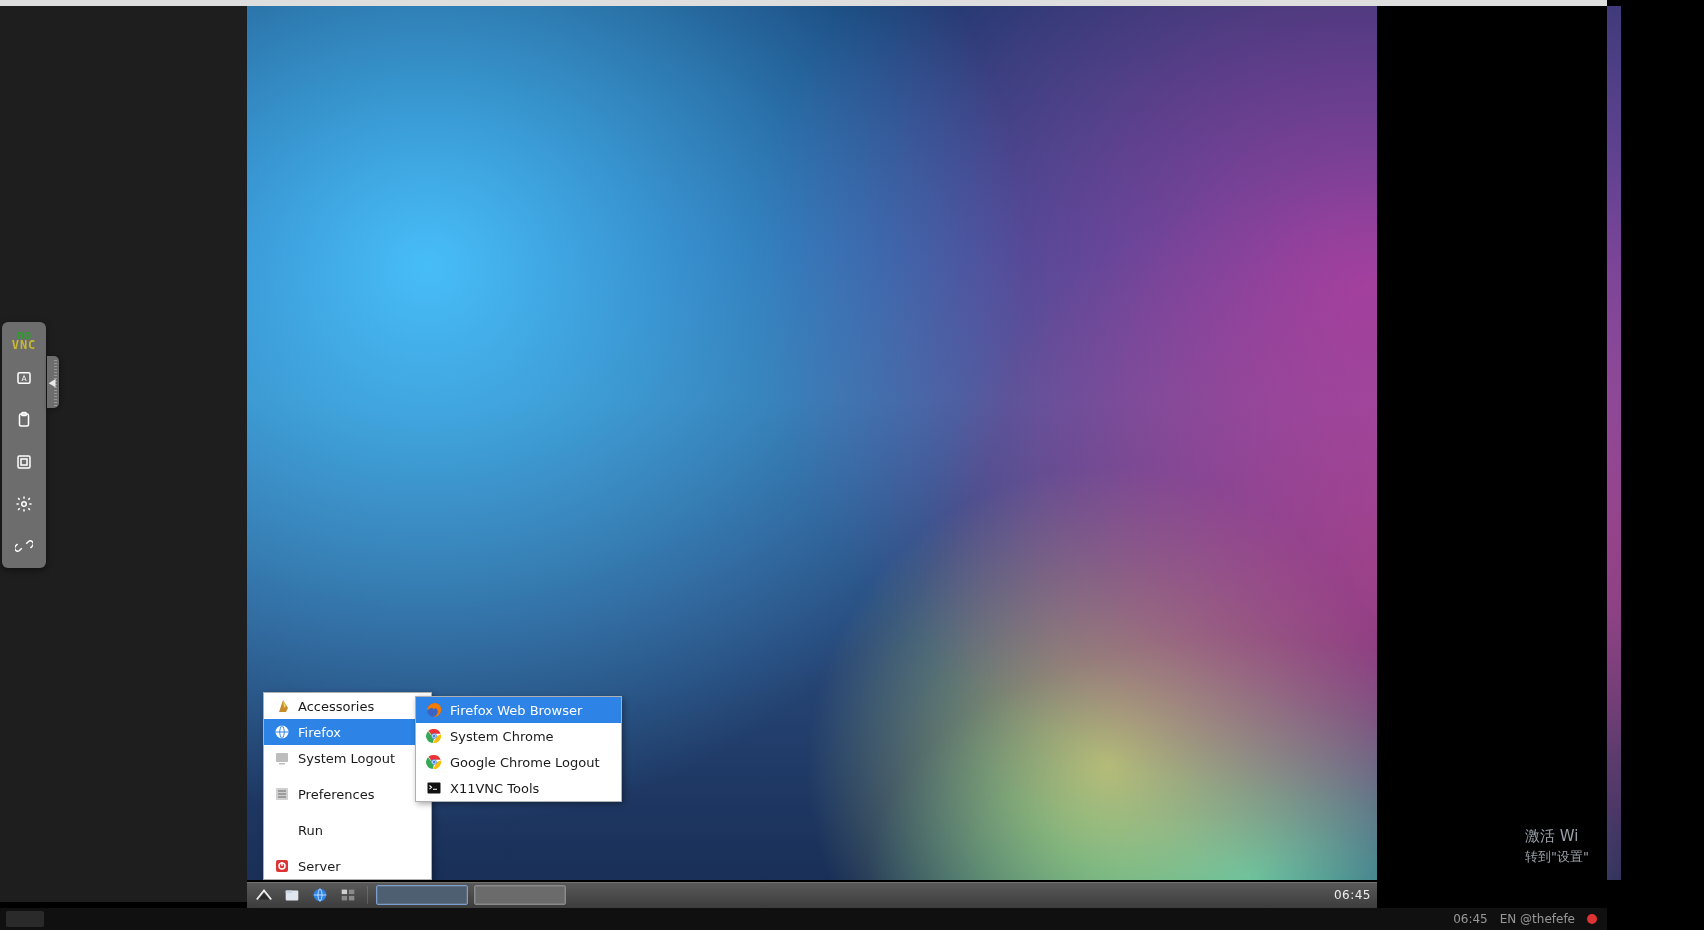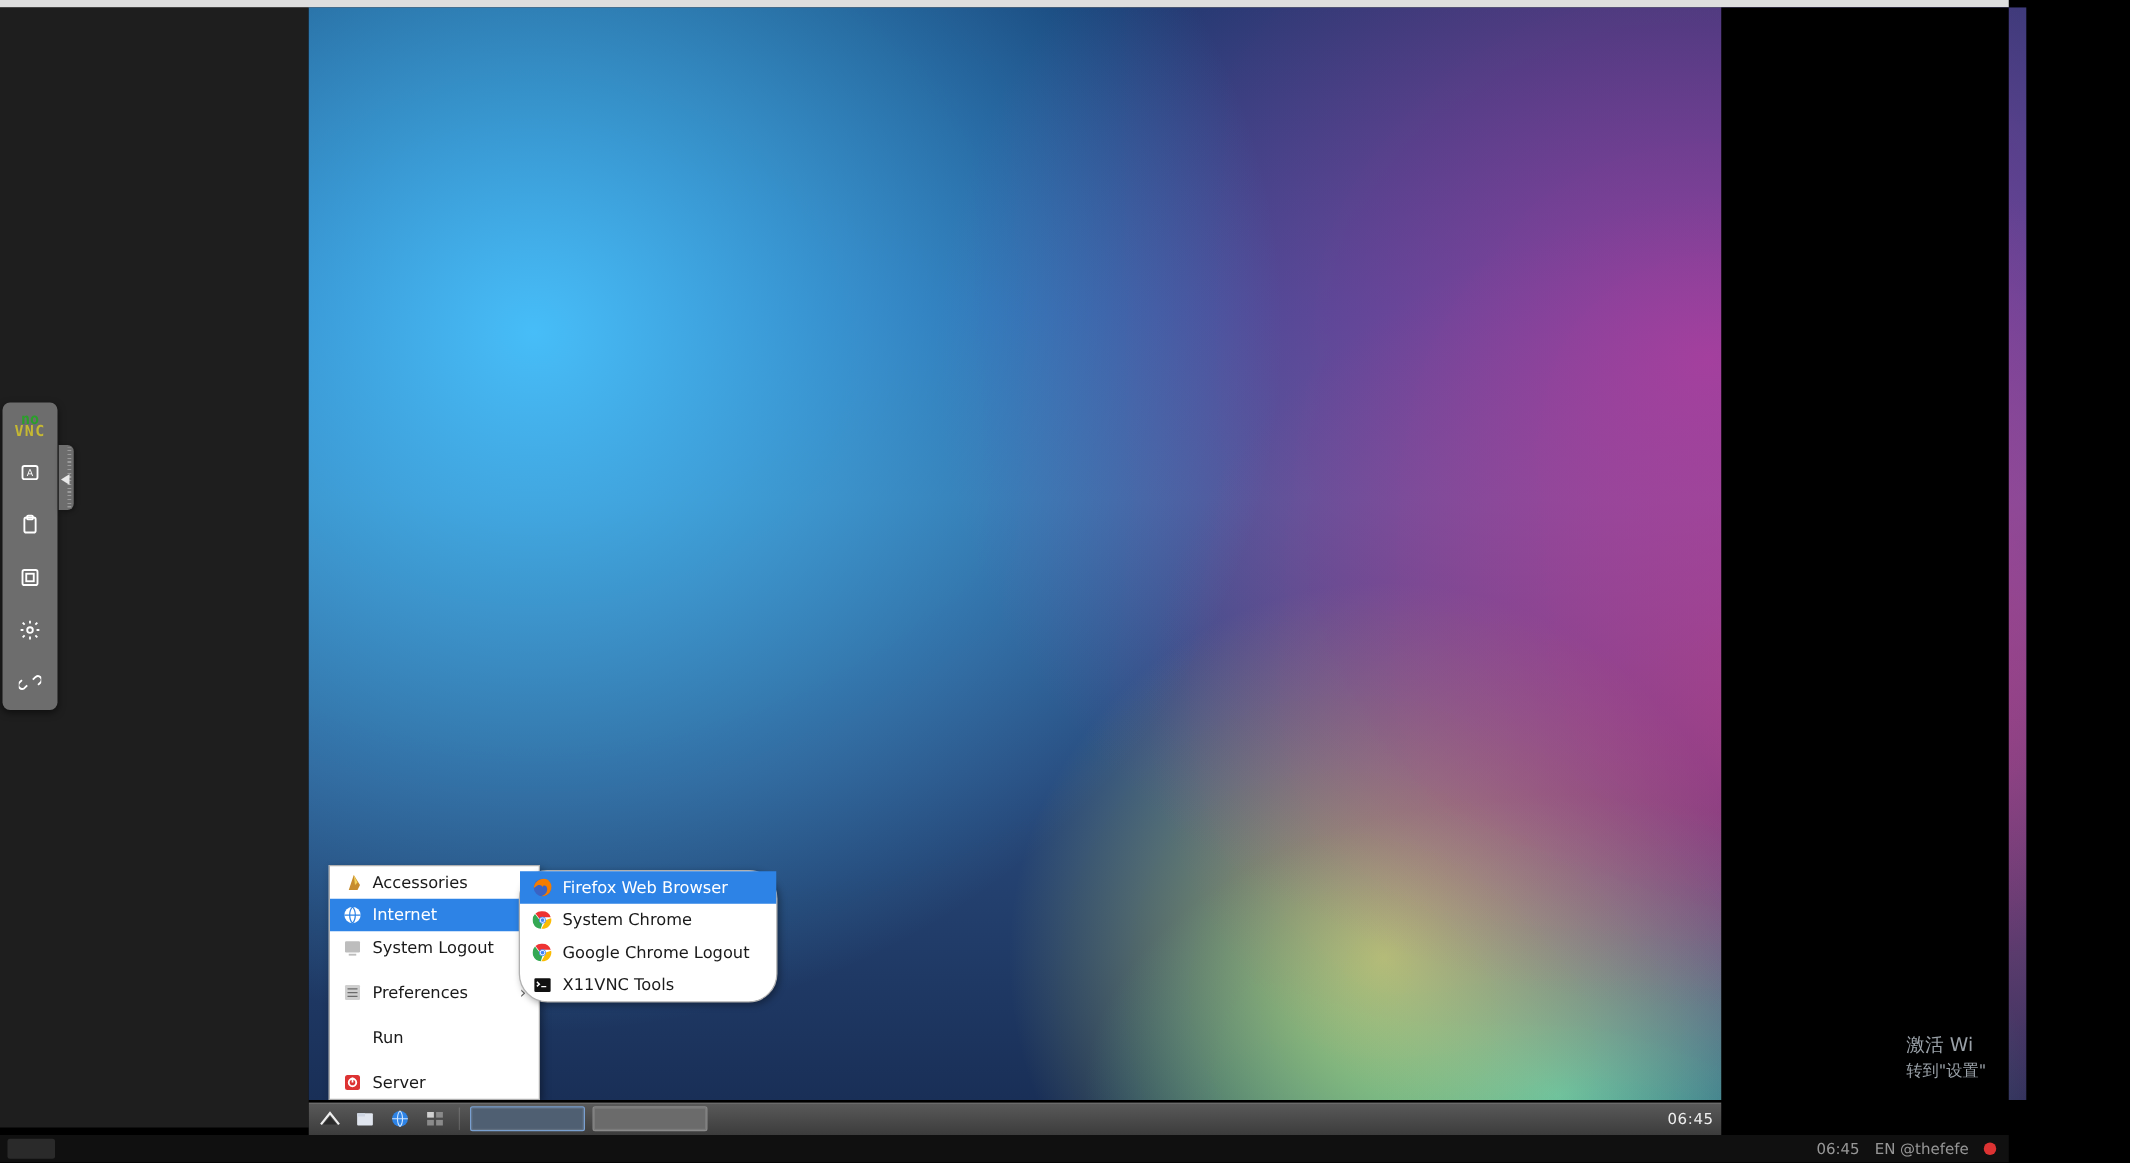--- a/index.html
+++ b/index.html
@@ -50,21 +50,21 @@
     box-shadow:1px 1px 4px rgba(0,0,0,.4);
   }
   .nv-handle::before{content:"";position:absolute;right:2px;top:2px;bottom:2px;width:3px;background:repeating-linear-gradient(0deg,#9a9a9a 0 1px,transparent 1px 3px);}
   .nv-handle .arrow{transform:scaleX(.8);color:#e8e8e8;font-size:11px;margin-left:-2px}
   
   .menu, .submenu{
     position:absolute;background:var(--menu-bg);color:var(--menu-txt);
     border:1px solid #b0b0b0;box-shadow:2px 2px 6px rgba(0,0,0,.35);
   }
   .menu{left:248px;top:692px;width:167px;margin-left:15px;}
-  .submenu{left:415px;top:696px;width:205px;border-radius:23px;}
+  .submenu{left:415px;top:696px;width:205px;}
   .mi{
     display:flex;align-items:center;gap:8px;height:26px;padding:0 10px;white-space:nowrap;cursor:pointer;
   }
   .mi.has-arrow::after{content:"›";margin-left:auto;color:#666;font-size:13px}
   .mi.hi{background:var(--menu-hi);color:#fff}
   .mi.hi.has-arrow::after{color:#fff}
   .mi .ic{width:16px;height:16px;display:inline-flex;align-items:center;justify-content:center}
   .mi .ic svg{width:16px;height:16px}
   .menu .spacer{height:10px}
   
@@ -160,21 +160,21 @@
         </span>
     <span>Accessories</span>
   </div>
   <div class="mi has-arrow hi">
     <span class="ic">
           <svg viewBox="0 0 16 16">
             <circle cx="8" cy="8" r="6.5" fill="#fff"></circle>
             <path d="M1.5 8h13M8 1.5c3 3 3 10 0 13M8 1.5c-3 3-3 10 0 13" stroke="#2d83e6" fill="none"></path>
           </svg>
         </span>
-    <span>Internet</span>
+    <span>Firefox</span>
   </div>
   <div class="mi has-arrow">
     <span class="ic">
           <svg viewBox="0 0 16 16">
             <rect x="2" y="3" width="12" height="9" rx="1" fill="#bdbdbd"></rect>
             <rect x="5" y="13" width="6" height="1.5" fill="#bdbdbd"></rect>
           </svg>
         </span>
     <span>System Logout</span>
   </div>

